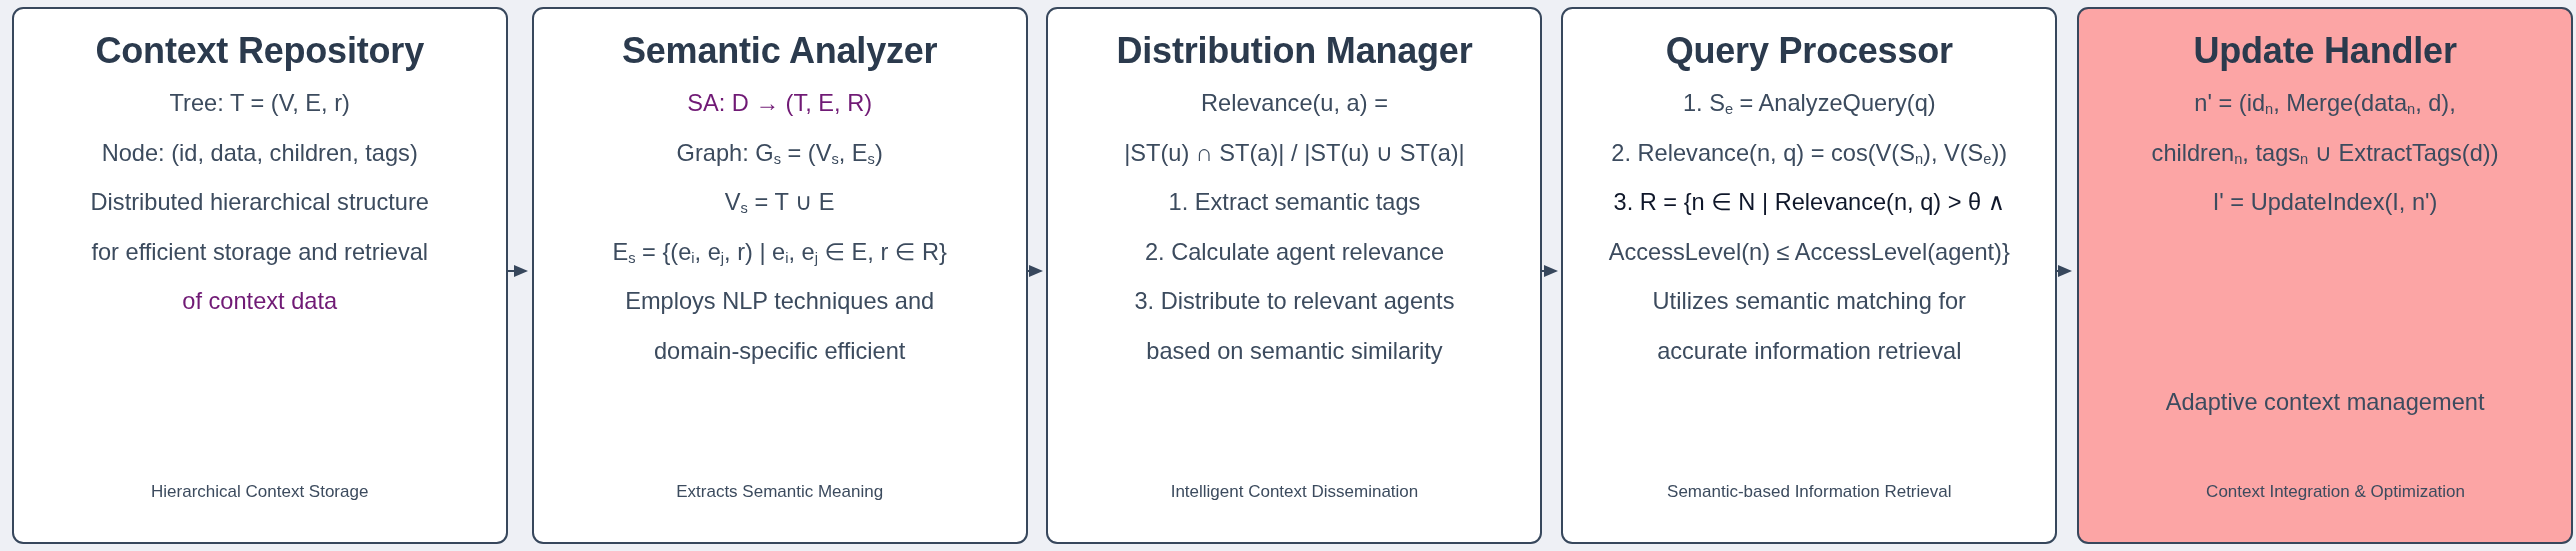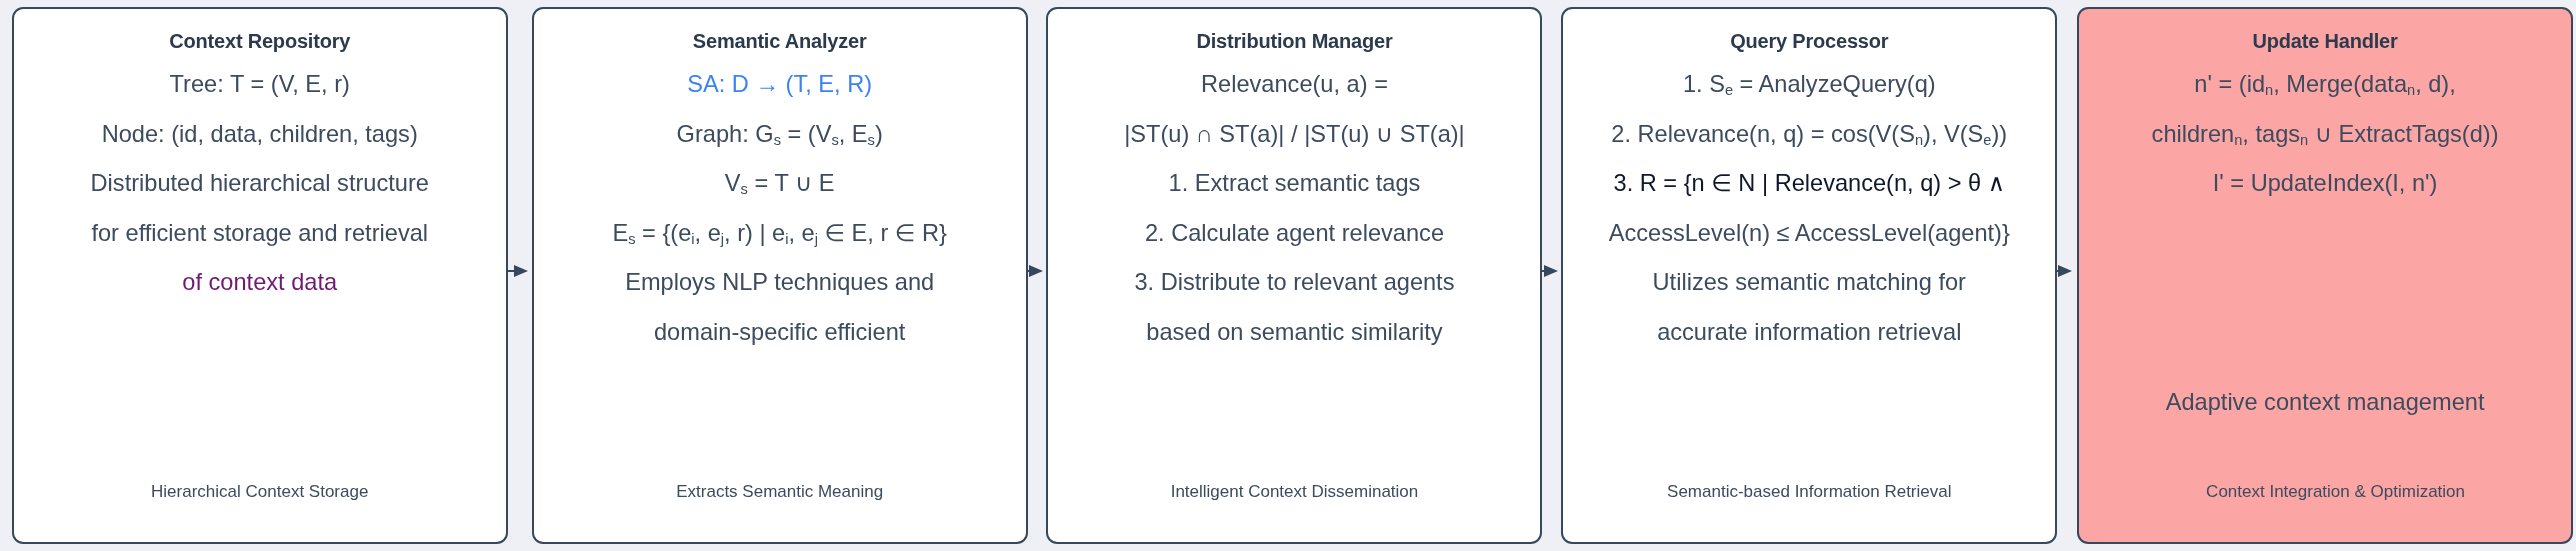--- a/index.html
+++ b/index.html
@@ -40,21 +40,21 @@
     border: 2.4px solid #37475c;
     border-radius: 11.3px;
     display: flex;
     flex-direction: column;
     align-items: center;
     padding: 21px 13px 15px 13px;
     position: relative;
     z-index: 2;
   }
   .node-title {
-    font-size: 20px;
+    font-size: 36px;
     font-weight: bold;
     color: #2b3a4d;
     text-align: center;
     letter-spacing: -0.2px;
     margin-bottom: 7.5px;
     white-space: nowrap;
   }
   .node-lines {
     display: flex;
     flex-direction: column;
@@ -154,21 +154,21 @@
           <div class="node-line" style="color: #701a75;">of context data</div>
         </div>
         <div class="node-caption" style="color: rgb(60, 75, 94);">Hierarchical Context Storage</div>
       </div>
     </div>
 
     <div class="stage" style="width:515px;">
       <div class="node-box" style="margin-left: 15px; background: rgb(255, 255, 255); border-color: rgb(55, 71, 92);">
         <div class="node-title" style="color: rgb(43, 58, 77);">Semantic Analyzer</div>
         <div class="node-lines">
-          <div class="node-line" style="color: #3b82f6; text-align: center;">SA: D → (T, E, R)</div>
+          <div class="node-line" style="color: #701a75; text-align: center;">SA: D → (T, E, R)</div>
           <div class="node-line" style="color: rgb(60, 75, 94); text-align: center;">Graph: G<sub>s</sub> = (V<sub>s</sub>, E<sub>s</sub>)</div>
           <div class="node-line" style="color: rgb(60, 75, 94);">V<sub>s</sub> = T ∪ E</div>
           <div class="node-line" style="color: rgb(60, 75, 94);">E<sub>s</sub> = {(e<sub>i</sub>, e<sub>j</sub>, r) | e<sub>i</sub>, e<sub>j</sub> ∈ E, r ∈ R}</div>
           <div class="node-line" style="color: rgb(60, 75, 94);">Employs NLP techniques and</div>
           <div class="node-line" style="color: rgb(60, 75, 94);">domain-specific efficient</div>
         </div>
         <div class="node-caption" style="color: rgb(60, 75, 94);">Extracts Semantic Meaning</div>
       </div>
     </div>
 

